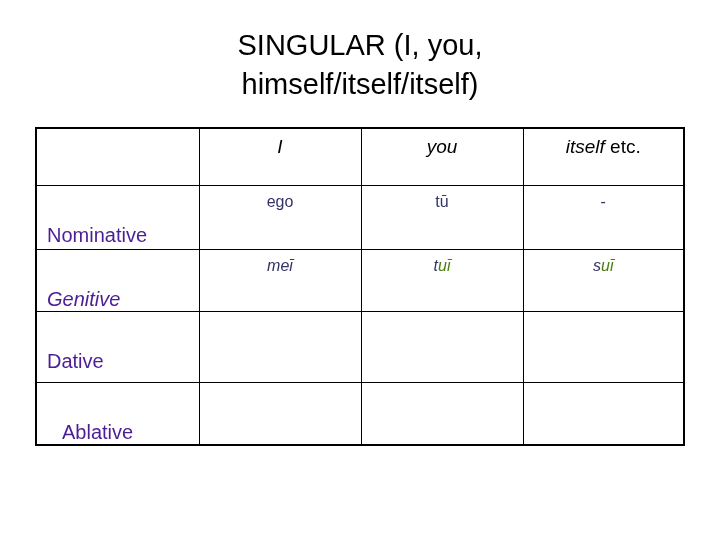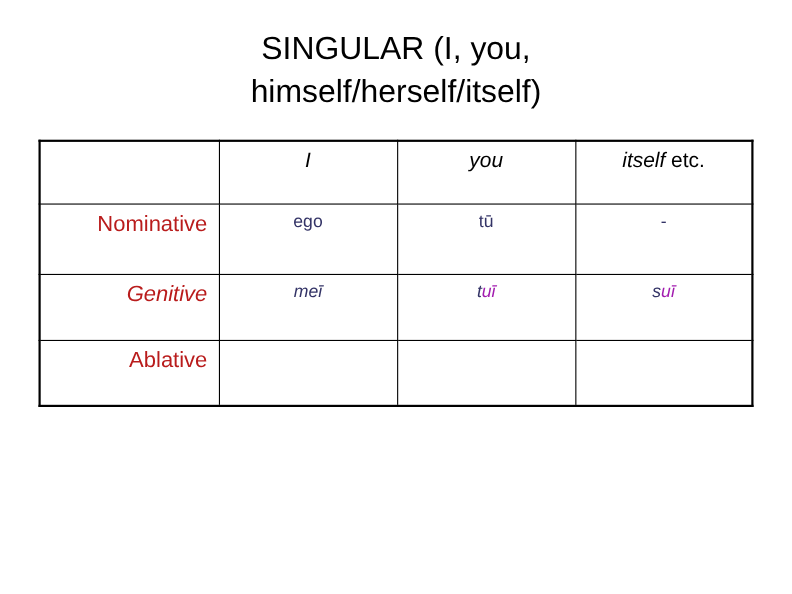--- a/index.html
+++ b/index.html
@@ -69,59 +69,60 @@
   col.c-ego   { width: 162px; }
   col.c-you   { width: 162px; }
   col.c-self  { width: 161px; }
 
   
   tr.row-head td { height: 56px; }
   tr.row-nom  td { height: 63px; }
   tr.row-gen  td { height: 59px; font-style: italic; }
   tr.row-dat  td { height: 70px; }
   tr.row-acc  td { height: 57px; }
-  tr.row-abl  td { height: 58px; }
+  tr.row-abl  td { height: 58px; padding-left: 15px; }
 
   
   .head-cell {
     text-align: center;
     font-size: 19px;
     font-style: italic;
     color: #000000;
   }
   .head-cell .roman {
     font-style: normal;
   }
   .head-cell.blank { font-style: normal; }
 
   
   .case-label {
-    text-align: right;
+    text-align: left;
     font-size: 20px;
-    color: #b91c1c;
+    color: #4c1d95;
+    margin-top: 31px;
   }
 
   
   .data-cell {
     text-align: center;
     font-size: 16px;
     color: #333366;
   }
   .seg-navy { color: #333366; }
-  .seg-red  { color: #a21caf; }
+  .seg-red  { color: #4d7c0f; }
   .empty-cell { font-size: 20px; }
 </style>
 </head>
 <body>
 
 <div class="slide">
 
   <div class="title-block">
     <span class="title-line">SINGULAR (I, you,</span>
-    <span class="title-line">himself/herself/itself)</span>
+    <span class="title-line">himself/itself/itself)</span>
   </div>
 
   <table class="decl-table">
     <colgroup>
       <col class="c-label">
       <col class="c-ego">
       <col class="c-you">
       <col class="c-self">
     </colgroup>
     <tbody>
@@ -164,20 +165,34 @@
           <div class="cell-inner data-cell">meī</div>
         </td>
         <td>
           <div class="cell-inner data-cell"><span class="seg-navy">t</span><span class="seg-red">uī</span></div>
         </td>
         <td>
           <div class="cell-inner data-cell"><span class="seg-navy">s</span><span class="seg-red">uī</span></div>
         </td>
       </tr>
 
+      <tr class="row-dat">
+        <td>
+          <div class="cell-inner case-label">Dative</div>
+        </td>
+        <td>
+          <div class="cell-inner data-cell empty-cell"></div>
+        </td>
+        <td>
+          <div class="cell-inner data-cell empty-cell"></div>
+        </td>
+        <td>
+          <div class="cell-inner data-cell empty-cell"></div>
+        </td>
+      </tr>
 
 
       <tr class="row-abl">
         <td>
           <div class="cell-inner case-label">Ablative</div>
         </td>
         <td>
           <div class="cell-inner data-cell empty-cell"></div>
         </td>
         <td>

